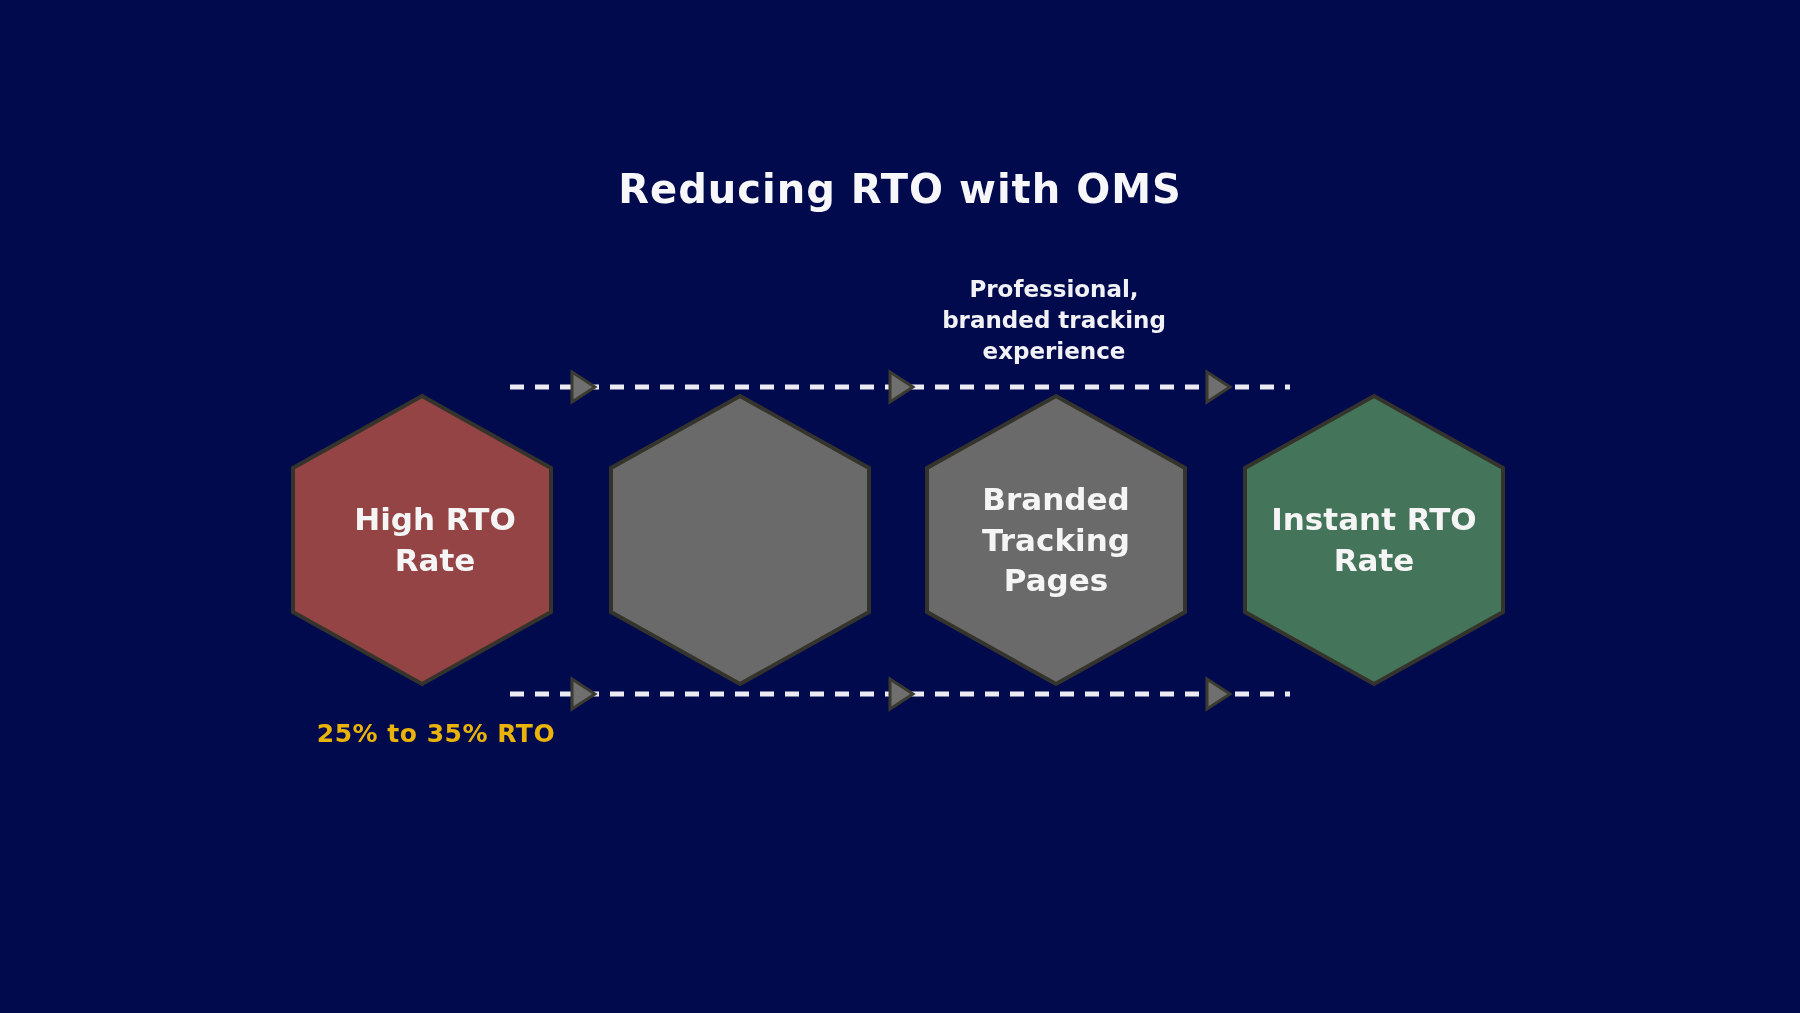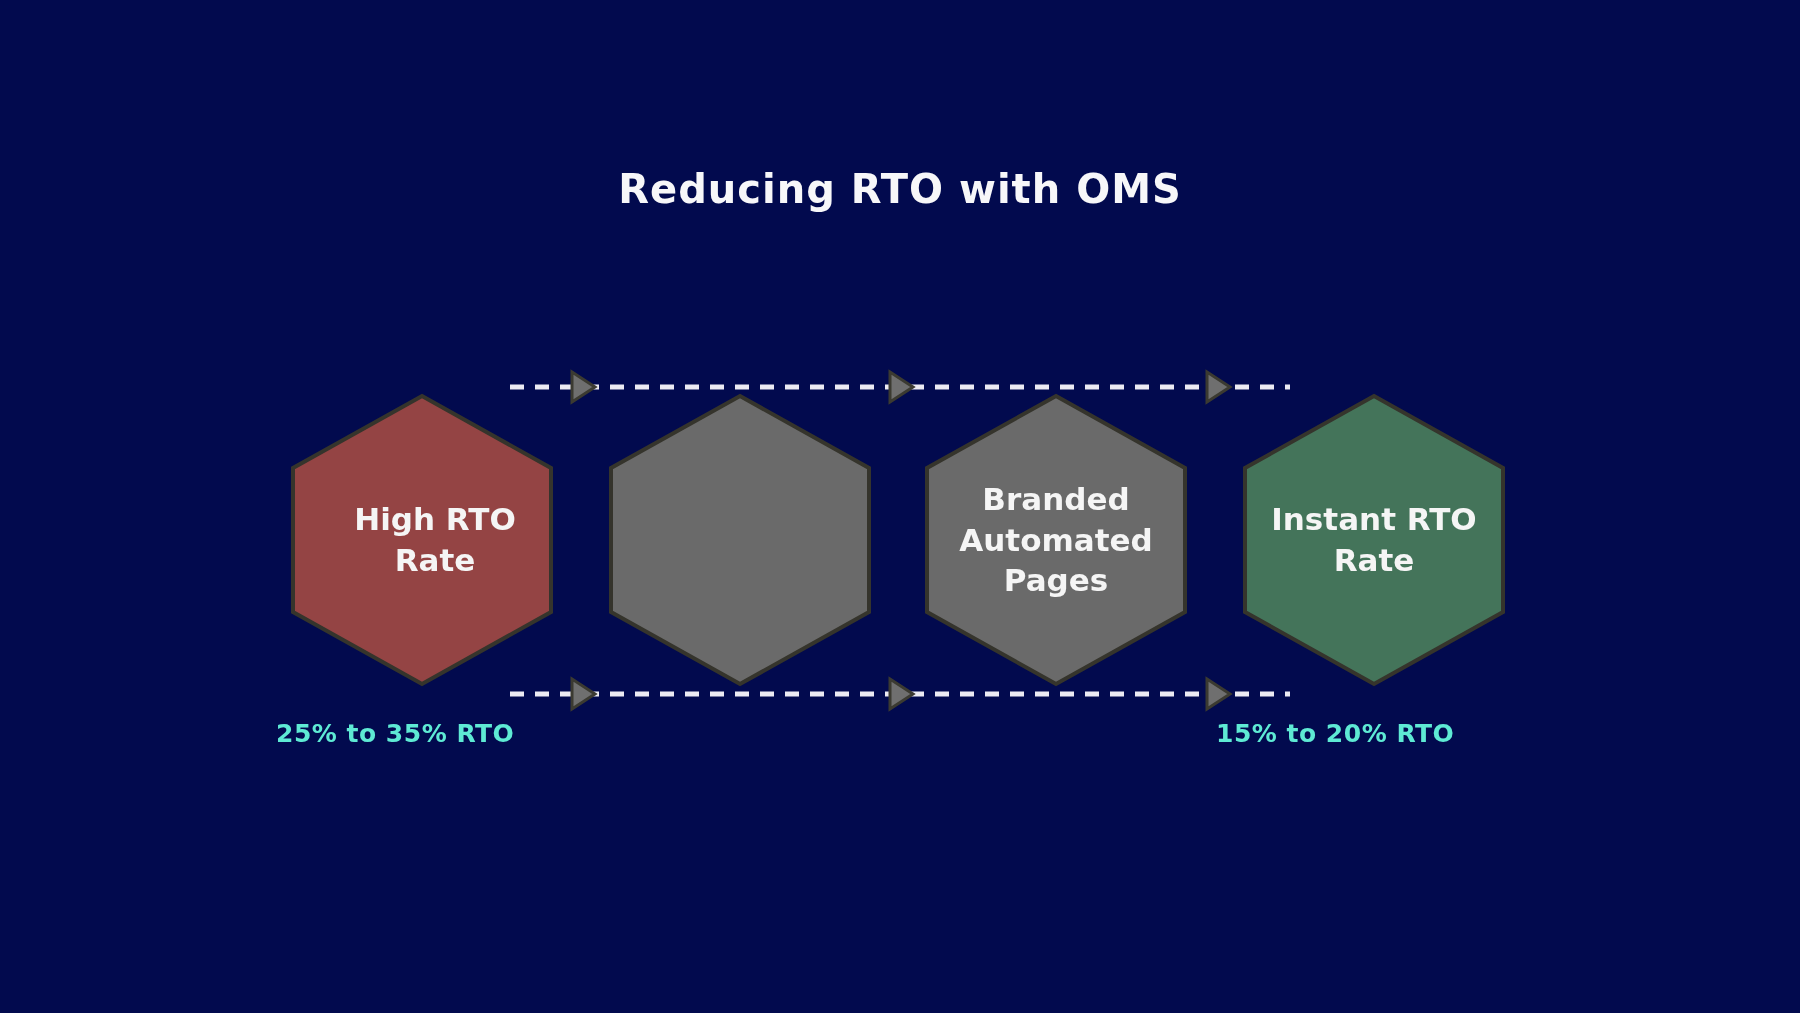--- a/index.html
+++ b/index.html
@@ -50,22 +50,22 @@
     font-weight: 700;
     line-height: 1.34;
     white-space: pre-line;
   }
   .annotation.a1 { left: 538px; top: 289px; }
   .annotation.a2 { left: 854px; top: 274px; }
   .rate-label {
     position: absolute;
     width: 320px;
     top: 719px;
-    text-align: left;
-    color: #5eead4;
+    text-align: center;
+    color: #eab308;
     font-size: 25px;
     font-weight: 700;
     letter-spacing: 0.5px;
   }
   .rate-label.left  { left: 276px; }
   .rate-label.right { left: 1216px; }
 </style>
 </head>
 <body>
 
@@ -89,22 +89,24 @@
     <polygon points="740,396 869,468 869,612 740,684 611,612 611,468" stroke="#35342c" stroke-width="4" fill="#6a6a6a"></polygon>
     <polygon points="1056,396 1185,468 1185,612 1056,684 927,612 927,468" stroke="#35342c" stroke-width="4" fill="#6a6a6a"></polygon>
     <polygon points="1374,396 1503,468 1503,612 1374,684 1245,612 1245,468" stroke="#35342c" stroke-width="4" fill="#44745a"></polygon>
   </svg>
 
   <div class="title">Reducing RTO with OMS</div>
 
   <div class="hex-label h1">High RTO
 Rate</div>
   <div class="hex-label h3">Branded
-Automated
+Tracking
 Pages</div>
   <div class="hex-label h4">Instant RTO
 Rate</div>
 
+  <div class="annotation a2">Professional,
+branded tracking
+experience</div>
 
   <div class="rate-label left">25% to 35% RTO</div>
-  <div class="rate-label right">15% to 20% RTO</div>
 
 </div>
 
 </body></html>

